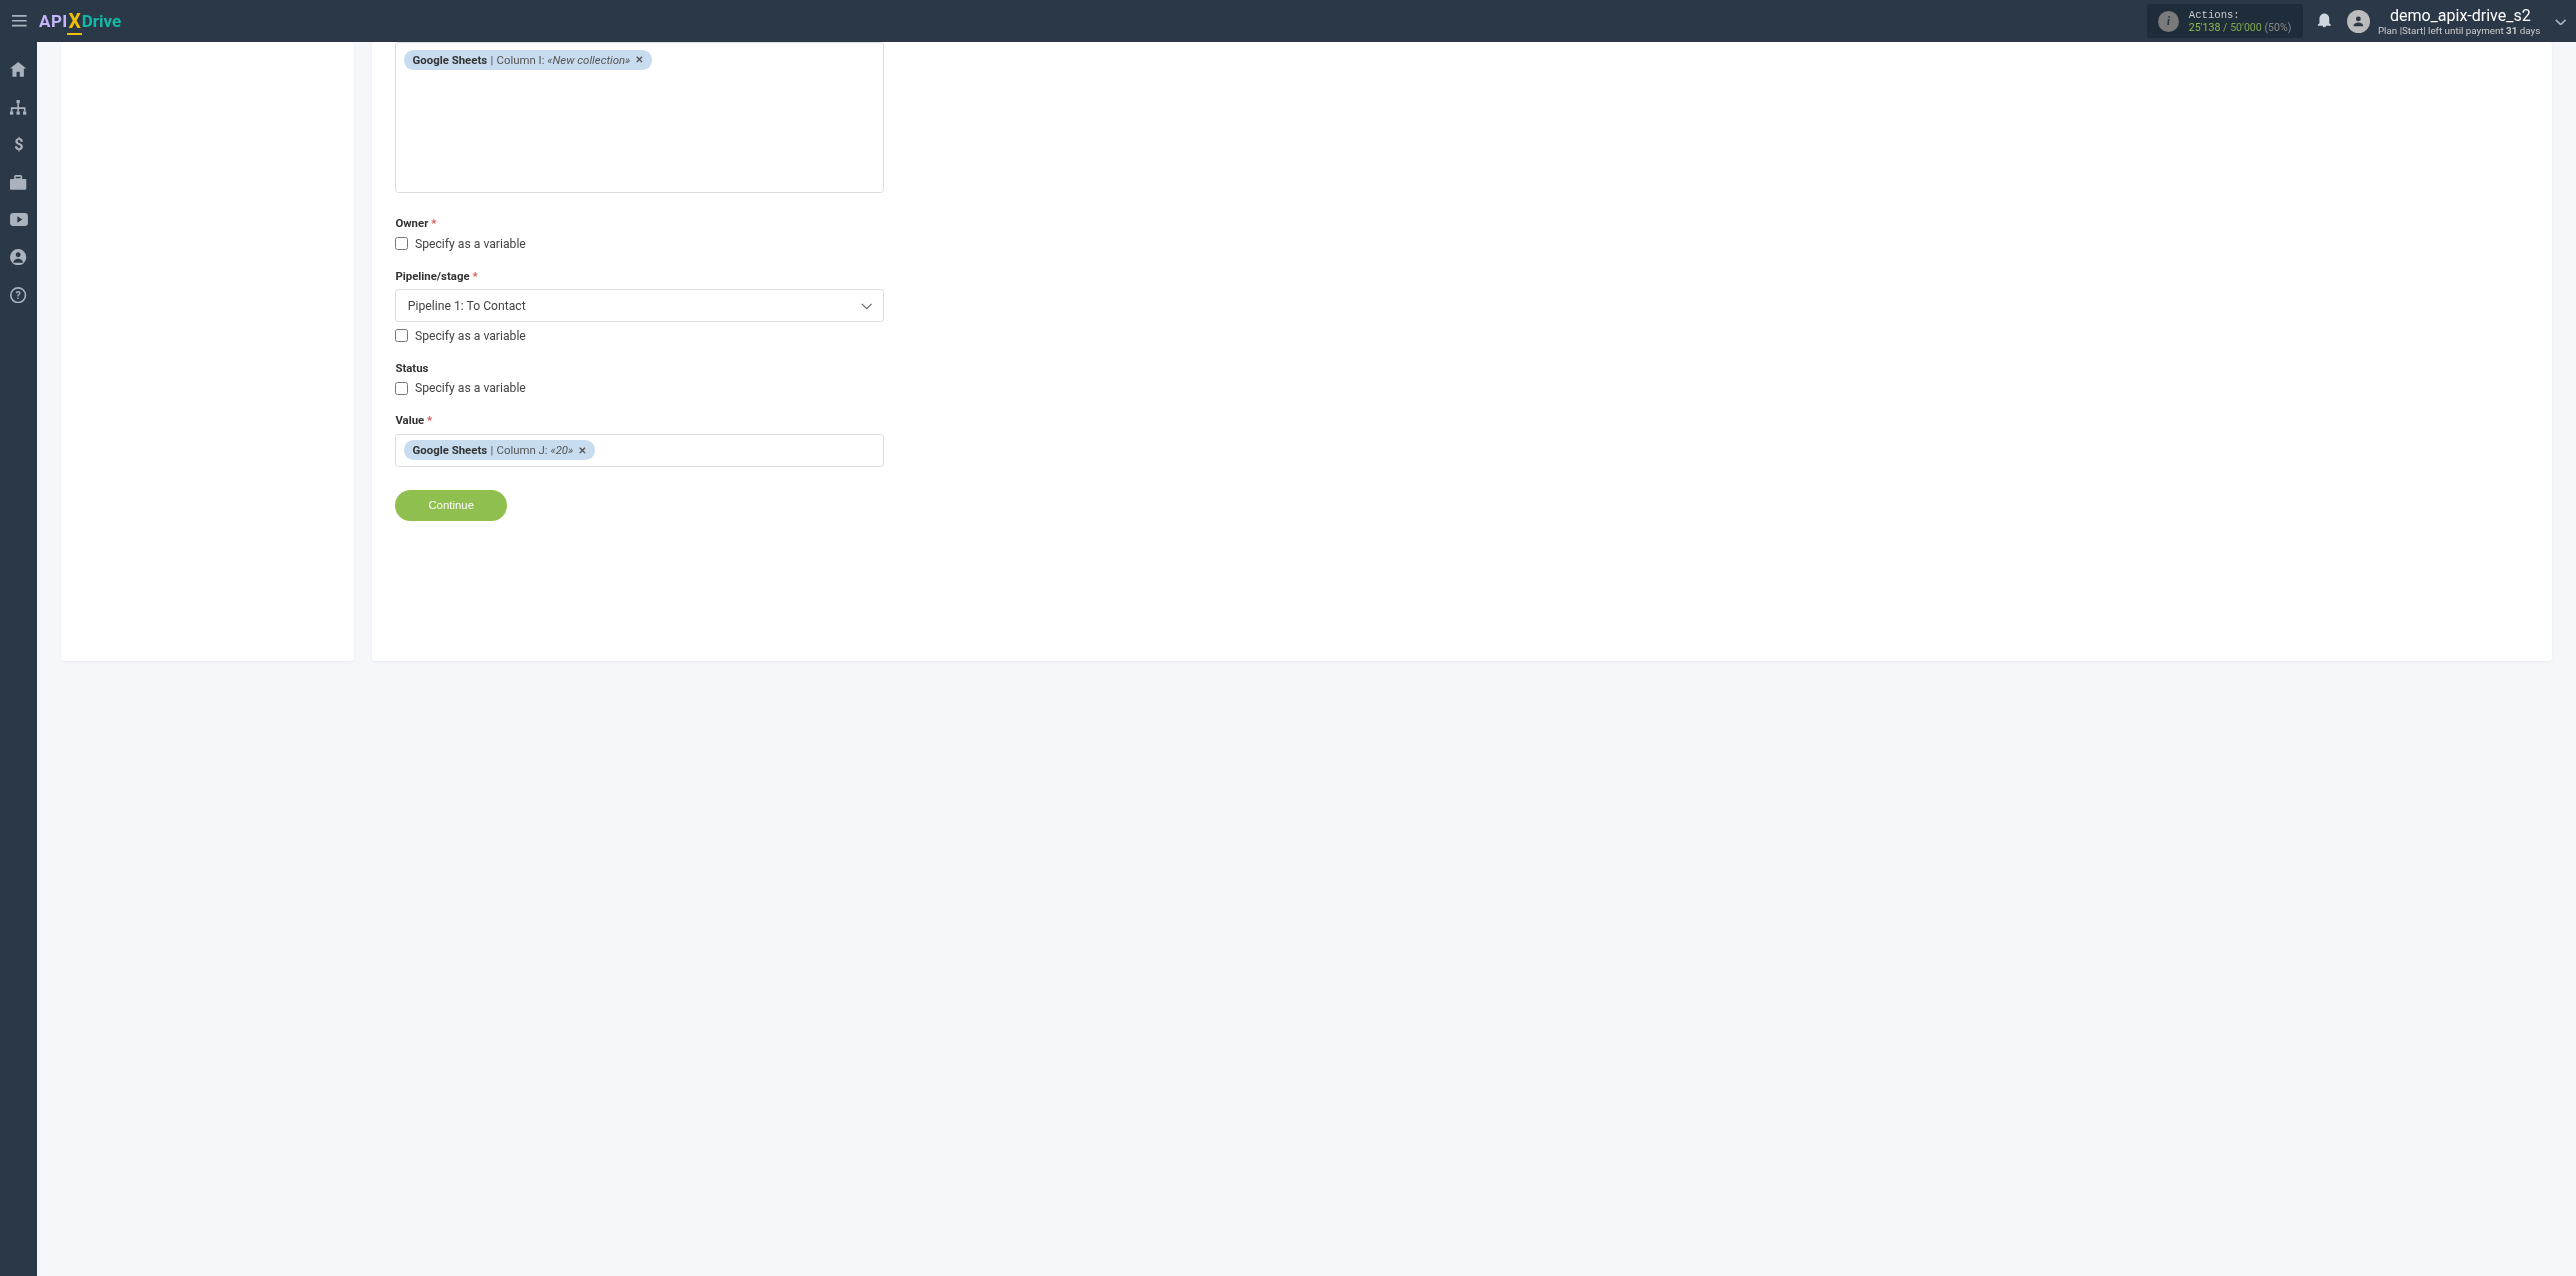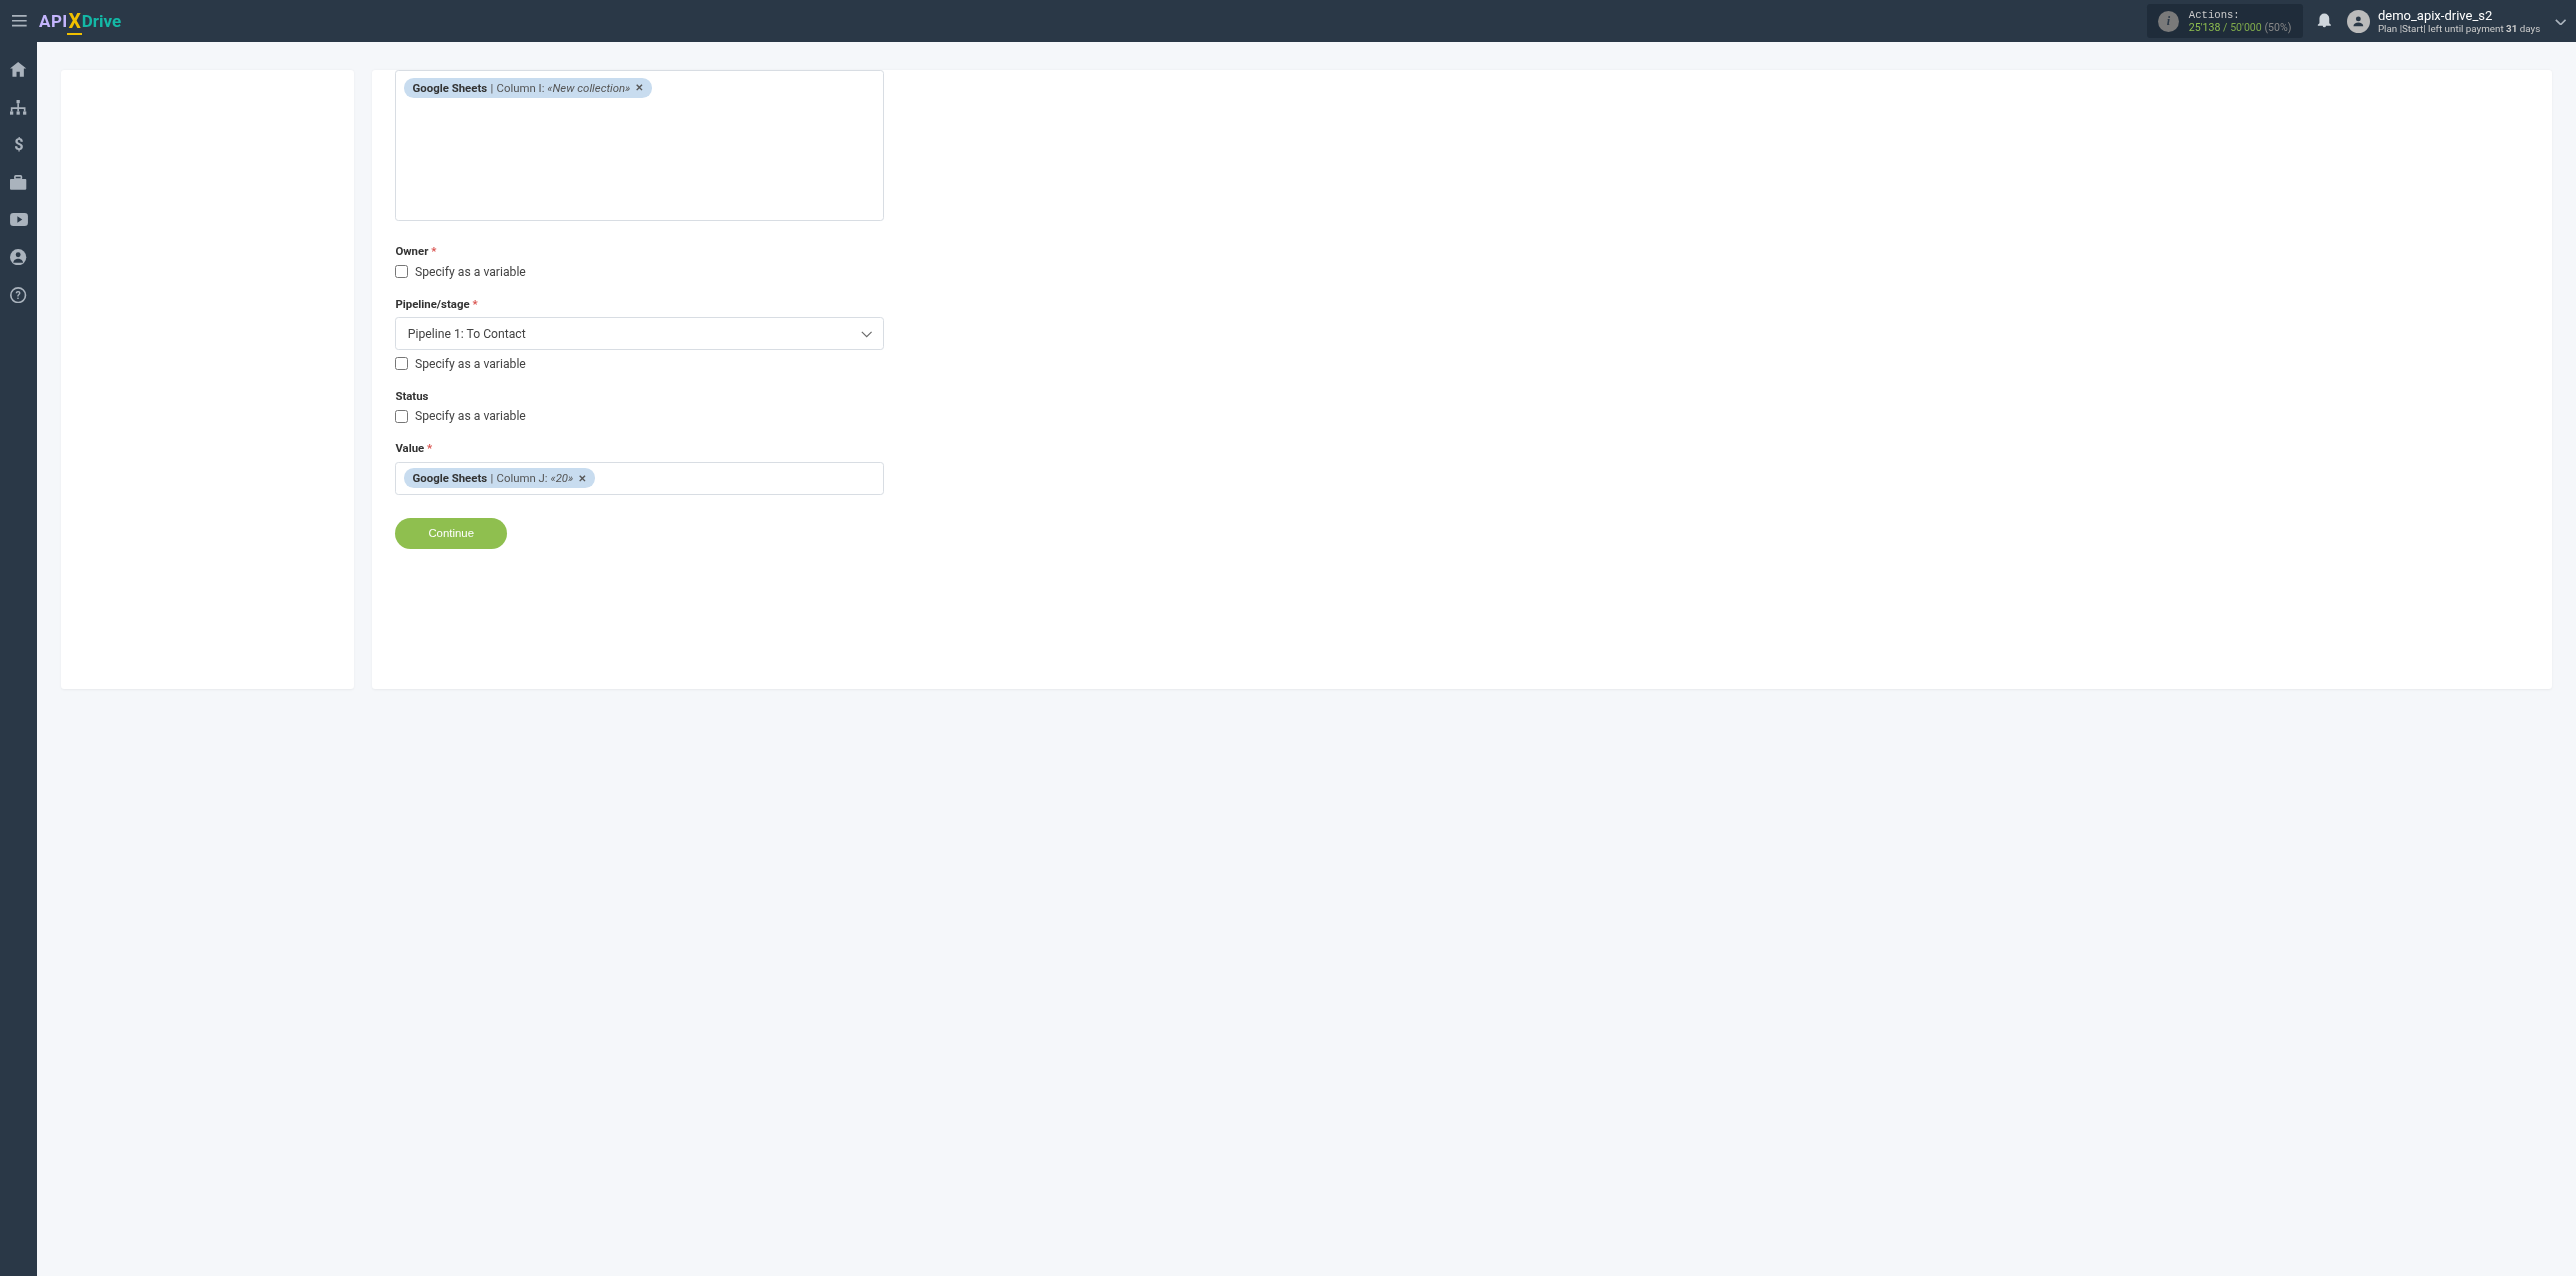--- a/index.html
+++ b/index.html
@@ -55,21 +55,21 @@
 .actions-text .used { color: #8fbf4f; }
 .actions-text .total { color: #8fbf4f; opacity: 0.85; }
 .actions-text .pct { color: #888; }
 .bell-icon { color: #ddd; cursor: pointer; }
 .user-block { display: flex; align-items: center; gap: 8.1px; }
 .avatar-circle {
   width: 23px; height: 23px; border-radius: 50%; background: #bbb;
   display: inline-flex; align-items: center; justify-content: center;
   color: #2a3847;
 }
-.user-text .uname { color: #fff; font-size: 13px; }
+.user-text .uname { color: #fff; font-size: 16px; margin-left: 12px; }
 .user-text .plan { color: #ccc; font-size: 9.8px; }
 .user-text .plan .days { font-weight: 700; }
 .chevron-user { color: #aaa; margin-left: 6.5px; cursor: pointer; }
 
 .sidebar {
   position: fixed; top: 42px; left: 0; bottom: 0;
   width: 37px; background: #2a3847;
   display: flex; flex-direction: column; align-items: center;
   padding-top: 18px; gap: 18px;
 }
@@ -77,21 +77,21 @@
   color: #aab3bd; cursor: pointer;
   width: 19.5px; height: 19.5px;
   display: flex; align-items: center; justify-content: center;
 }
 .sidebar .side-item svg { display: block; }
 
 .page {
   margin-left: 37px;
   padding: 0 24.4px 24.4px 24.4px;
 }
-.cards-row { display: flex; gap: 18px; margin-top: 28px; }
+.cards-row { display: flex; gap: 18px; }
 .left-card {
   width: 293px; background: #fff; border-radius: 3.3px;
   box-shadow: 0 0.8px 2.4px rgba(0,0,0,0.06);
   min-height: 619px;
 }
 .right-card {
   flex: 1; background: #fff; border-radius: 3.3px;
   box-shadow: 0 0.8px 2.4px rgba(0,0,0,0.06);
   padding: 0 23px 33px 23px;
 }

